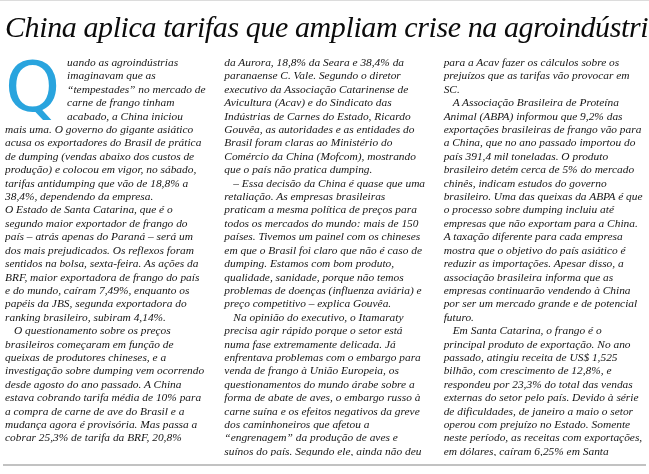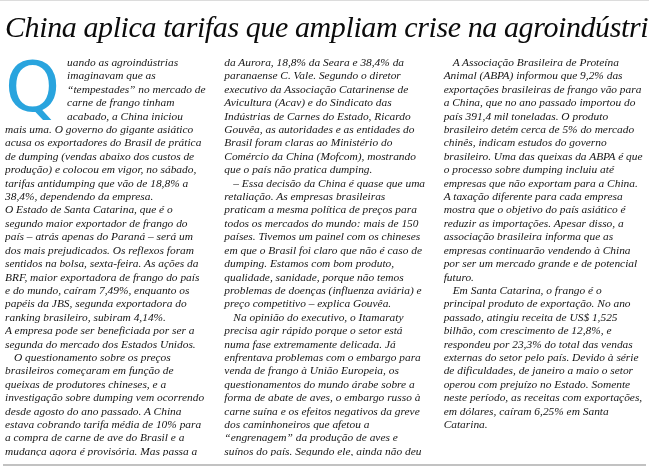--- a/index.html
+++ b/index.html
@@ -71,27 +71,27 @@
 </head>
 <body>
 
 <div class="page">
   <div class="top-rule"></div>
   <h1 class="headline">China aplica tarifas que ampliam crise na agroindústria</h1>
   <div class="columns">
       <div class="col">
         <p class="para"><span class="dropcap" style="color: rgb(41, 164, 222);">Q</span>uando as agroindústrias imaginavam que as “tempestades” no mercado de carne de frango tinham acabado, a China iniciou mais uma. O governo do gigante asiático acusa os exportadores do Brasil de prática de dumping (vendas abaixo dos custos de produção) e colocou em vigor, no sábado, tarifas antidumping que vão de 18,8% a 38,4%, dependendo da empresa.</p>
         <p class="para">O Estado de Santa Catarina, que é o segundo maior exportador de frango do país – atrás apenas do Paraná – será um dos mais prejudicados. Os reflexos foram sentidos na bolsa, sexta-feira. As ações da BRF, maior exportadora de frango do país e do mundo, caíram 7,49%, enquanto os papéis da JBS, segunda exportadora do ranking brasileiro, subiram 4,14%.</p>
-        <p class="para">A empresa pode ser beneficiada por ser a segunda do mercado dos Estados Unidos.</p>
         <p class="para indent">O questionamento sobre os preços brasileiros começaram em função de queixas de produtores chineses, e a investigação sobre dumping vem ocorrendo desde agosto do ano passado. A China estava cobrando tarifa média de 10% para a compra de carne de ave do Brasil e a mudança agora é provisória. Mas passa a cobrar 25,3% de tarifa da BRF, 20,8%</p>
       </div>
       <div class="col">
         <p class="para">da Aurora, 18,8% da Seara e 38,4% da paranaense C. Vale. Segundo o diretor executivo da Associação Catarinense de Avicultura (Acav) e do Sindicato das Indústrias de Carnes do Estado, Ricardo Gouvêa, as autoridades e as entidades do Brasil foram claras ao Ministério do Comércio da China (Mofcom), mostrando que o país não pratica dumping.</p>
         <p class="para indent">– Essa decisão da China é quase que uma retaliação. As empresas brasileiras praticam a mesma política de preços para todos os mercados do mundo: mais de 150 países. Tivemos um painel com os chineses em que o Brasil foi claro que não é caso de dumping. Estamos com bom produto, qualidade, sanidade, porque não temos problemas de doenças (influenza aviária) e preço competitivo – explica Gouvêa.</p>
         <p class="para indent">Na opinião do executivo, o Itamaraty precisa agir rápido porque o setor está numa fase extremamente delicada. Já enfrentava problemas com o embargo para venda de frango à União Europeia, os questionamentos do mundo árabe sobre a forma de abate de aves, o embargo russo à carne suína e os efeitos negativos da greve dos caminhoneiros que afetou a “engrenagem” da produção de aves e suínos do país. Segundo ele, ainda não deu tempo</p>
       </div>
       <div class="col">
+        <p class="para">para a Acav fazer os cálculos sobre os prejuízos que as tarifas vão provocar em SC.</p>
         <p class="para indent">A Associação Brasileira de Proteína Animal (ABPA) informou que 9,2% das exportações brasileiras de frango vão para a China, que no ano passado importou do país 391,4 mil toneladas. O produto brasileiro detém cerca de 5% do mercado chinês, indicam estudos do governo brasileiro. Uma das queixas da ABPA é que o processo sobre dumping incluiu até empresas que não exportam para a China. A taxação diferente para cada empresa mostra que o objetivo do país asiático é reduzir as importações. Apesar disso, a associação brasileira informa que as empresas continuarão vendendo à China por ser um mercado grande e de potencial futuro.</p>
         <p class="para indent">Em Santa Catarina, o frango é o principal produto de exportação. No ano passado, atingiu receita de US$ 1,525 bilhão, com crescimento de 12,8%, e respondeu por 23,3% do total das vendas externas do setor pelo país. Devido à série de dificuldades, de janeiro a maio o setor operou com prejuízo no Estado. Somente neste período, as receitas com exportações, em dólares, caíram 6,25% em Santa Catarina.</p>
       </div>
     </div>
   <div class="bottom-rule"></div>
 </div>
 
 </body></html>

